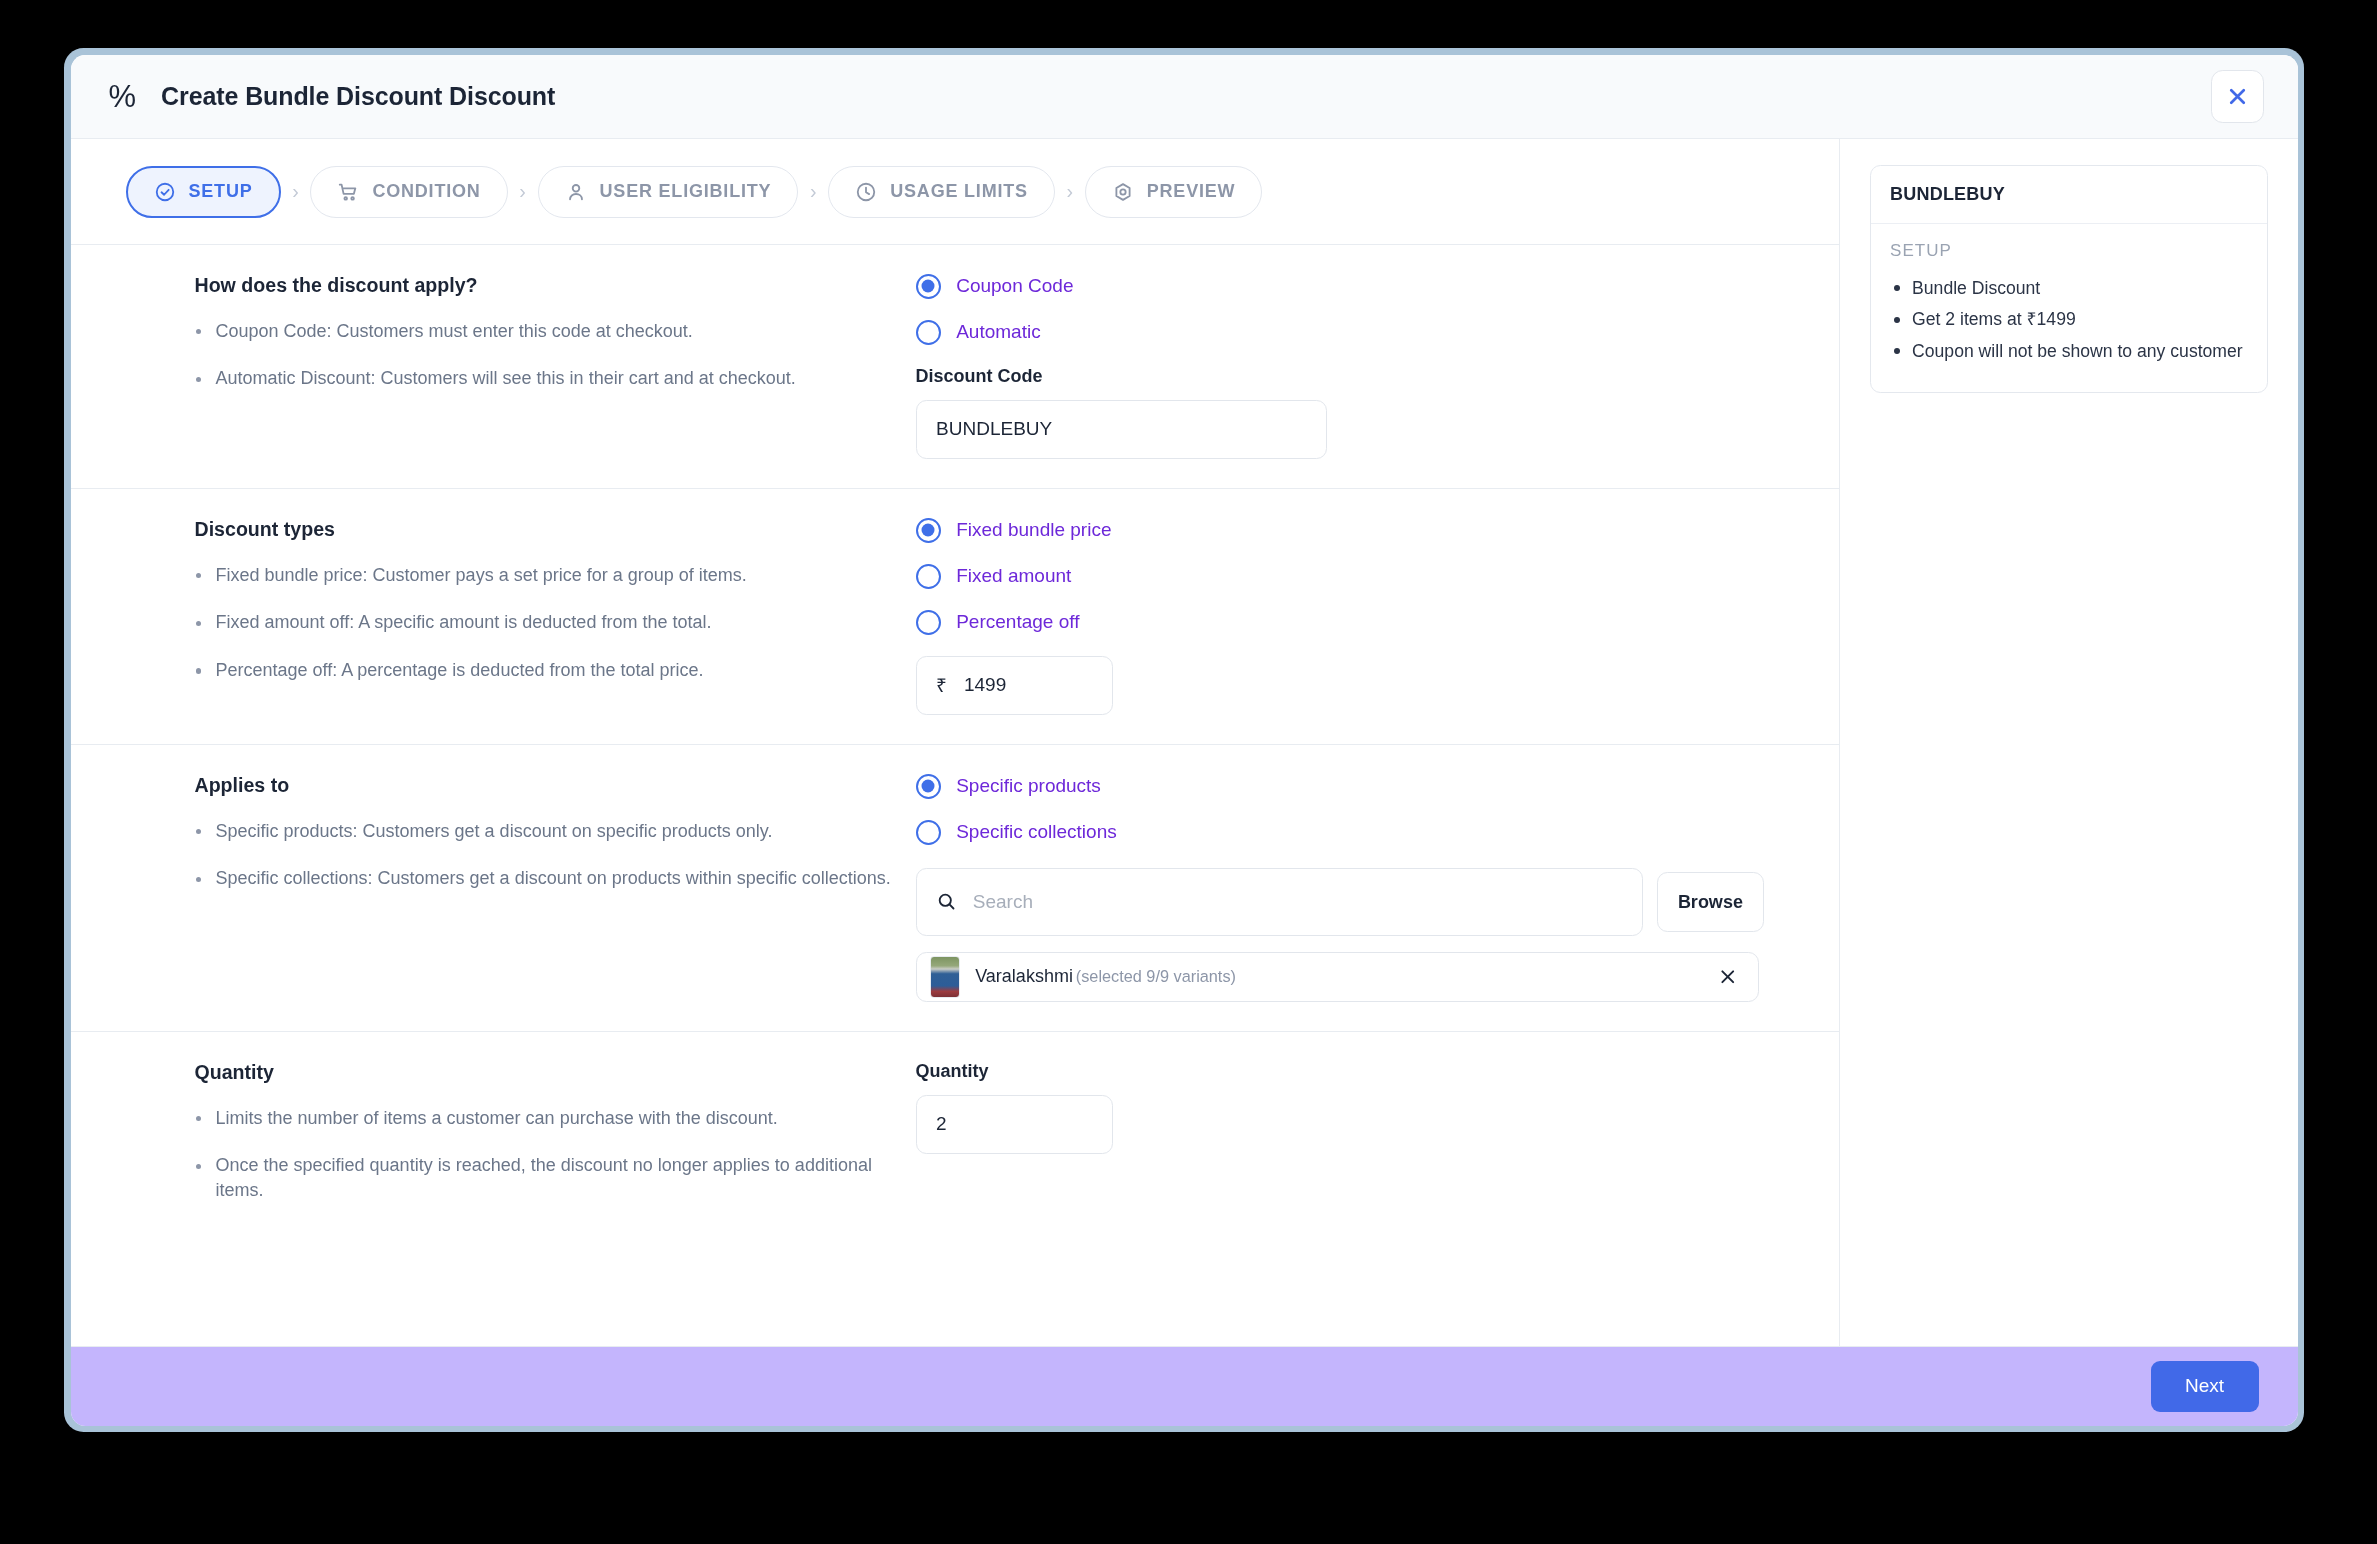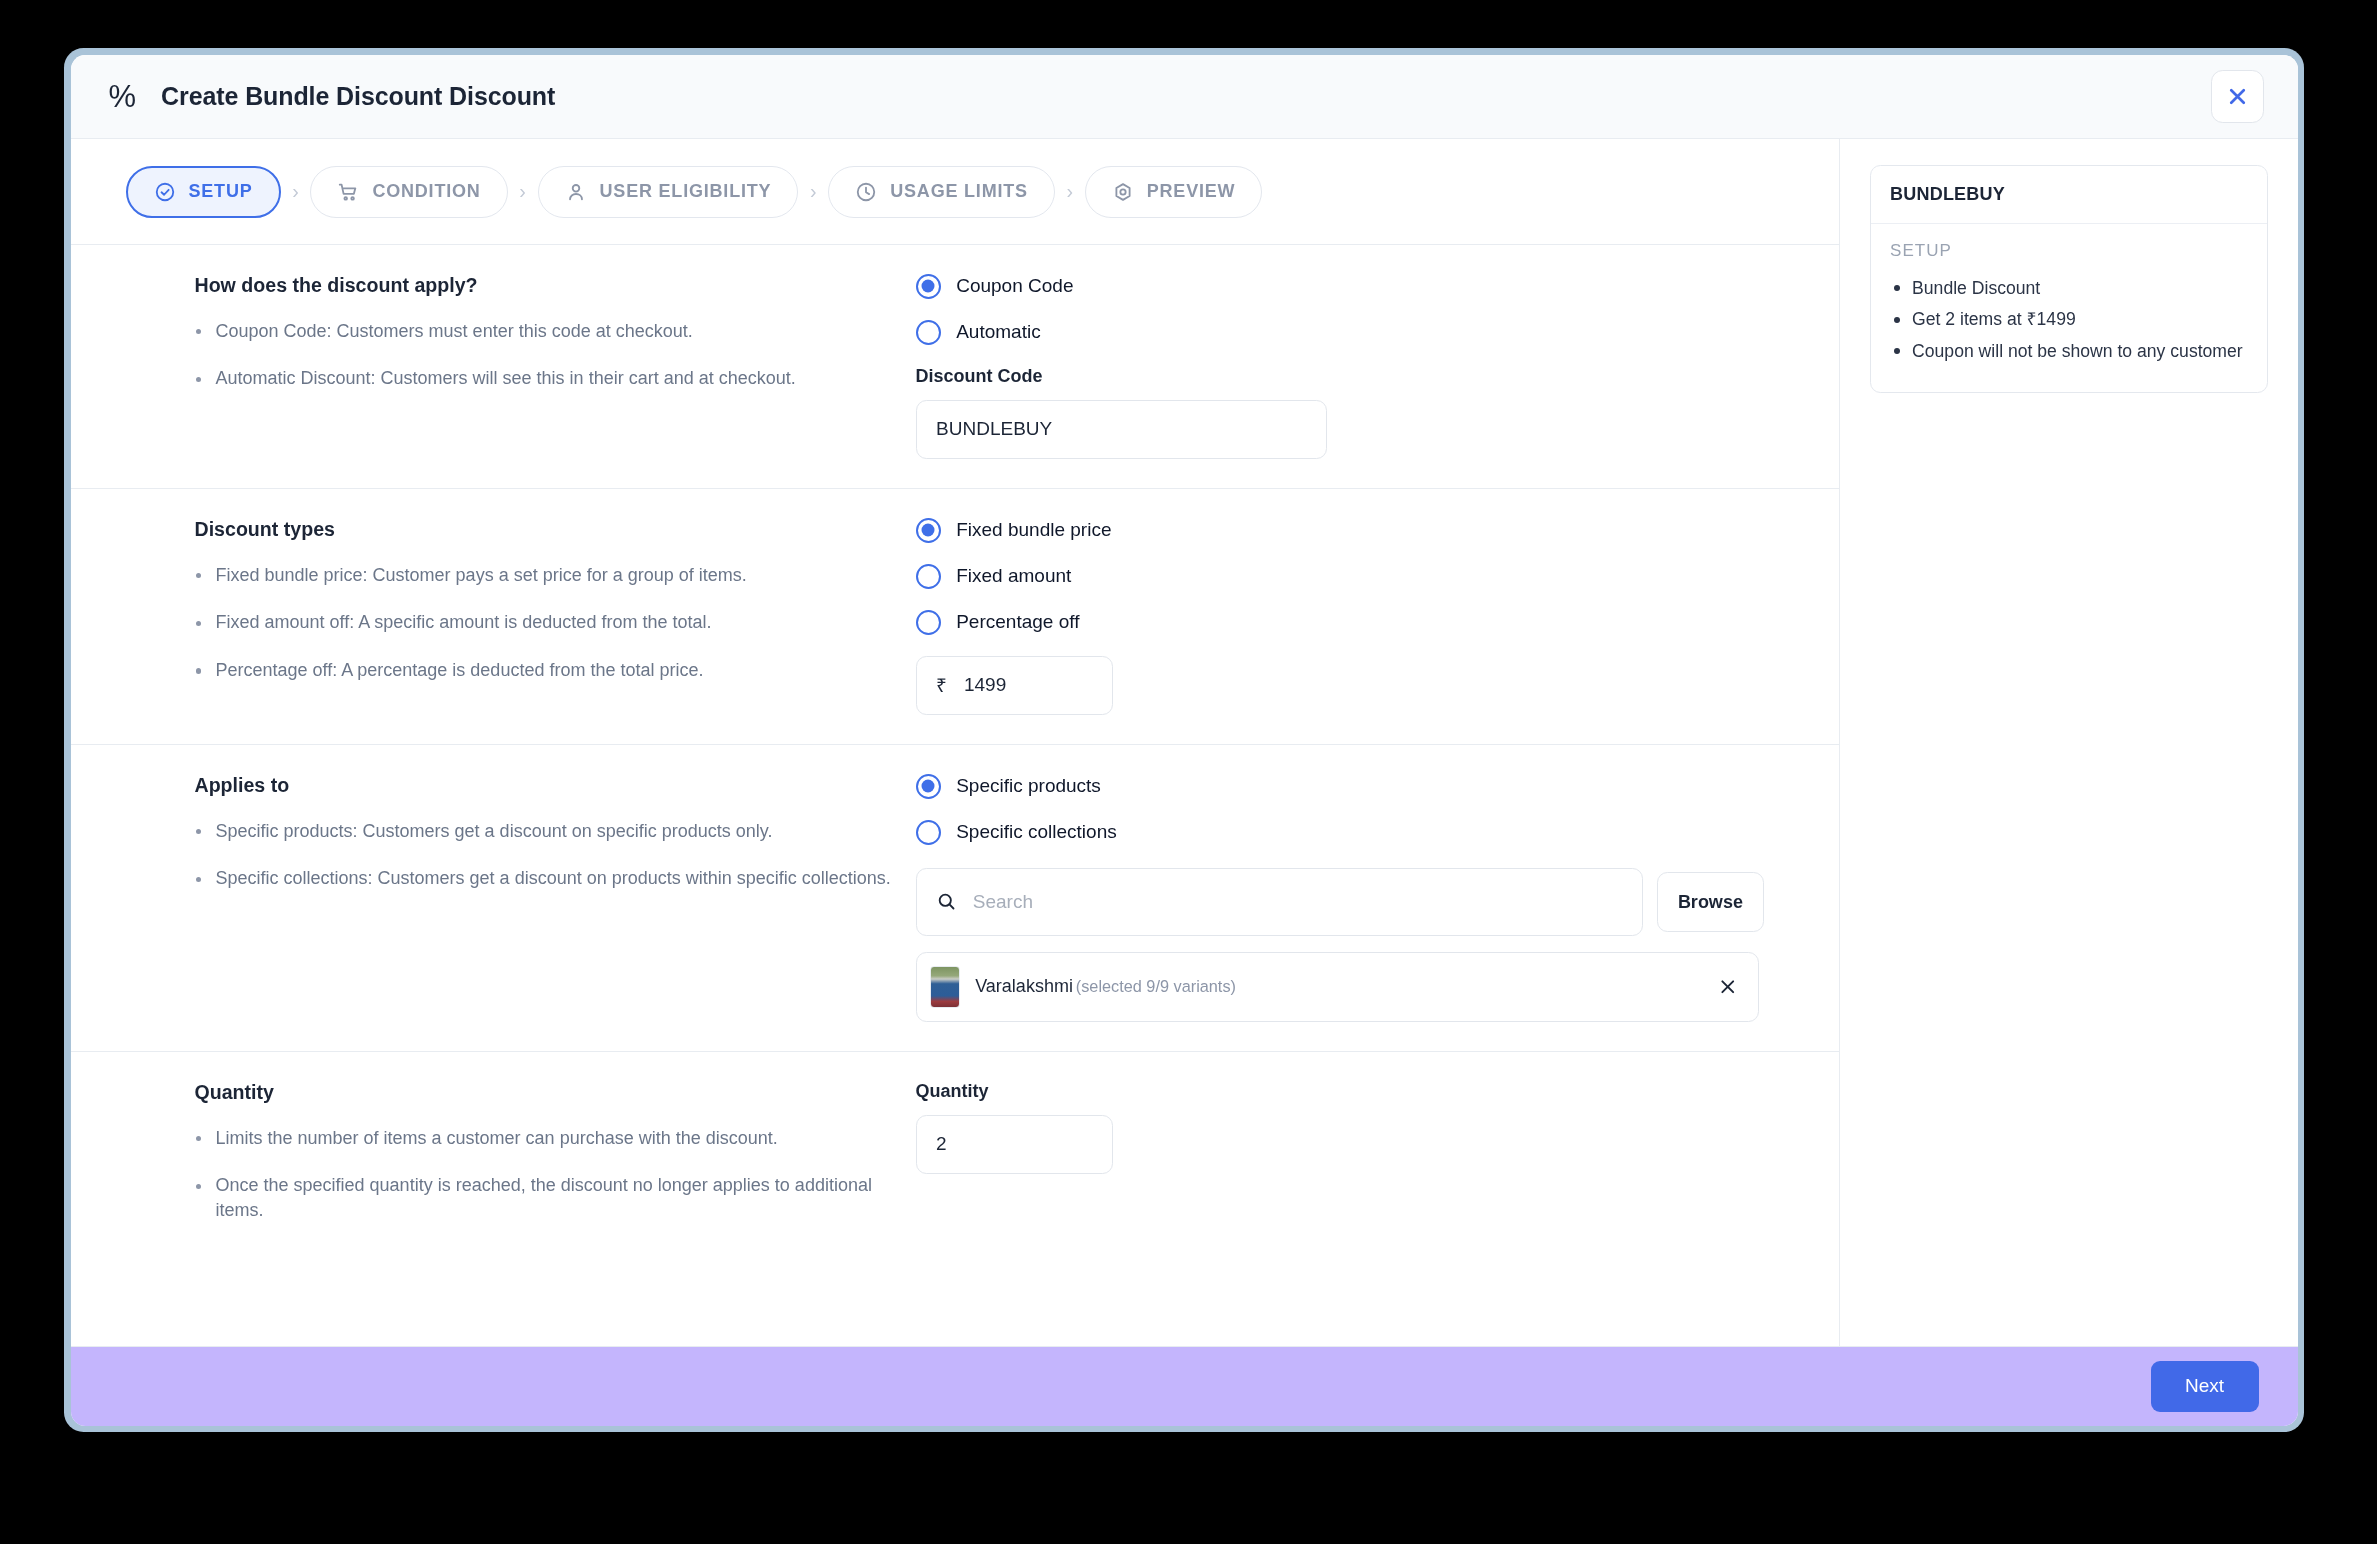--- a/index.html
+++ b/index.html
@@ -193,21 +193,21 @@
     left: 50%;
     top: 50%;
     transform: translate(-50%, -50%);
     width: 13px;
     height: 13px;
     border-radius: 50%;
     background: #3f6fe8;
   }
   .radio-label {
     font-size: 19px;
-    color: #0f172a;
+    color: #6d28d9;
   }
 
   
   .field-label {
     font-size: 18px;
     font-weight: 700;
     color: #1c2536;
     margin: 18px 0 13px;
   }
   .input-box {
@@ -262,21 +262,21 @@
     display: flex;
     align-items: center;
     justify-content: center;
     cursor: pointer;
   }
 
   
   .product-row {
     margin-top: 15.7px;
     width: 843px;
-    height: 70px;
+    height: 50px;
     border: 1.3px solid #e2e6ec;
     border-radius: 10.4px;
     display: flex;
     align-items: center;
     padding: 0 18px 0 13px;
   }
   .product-thumb {
     width: 30px;
     height: 42px;
     flex: 0 0 30px;

